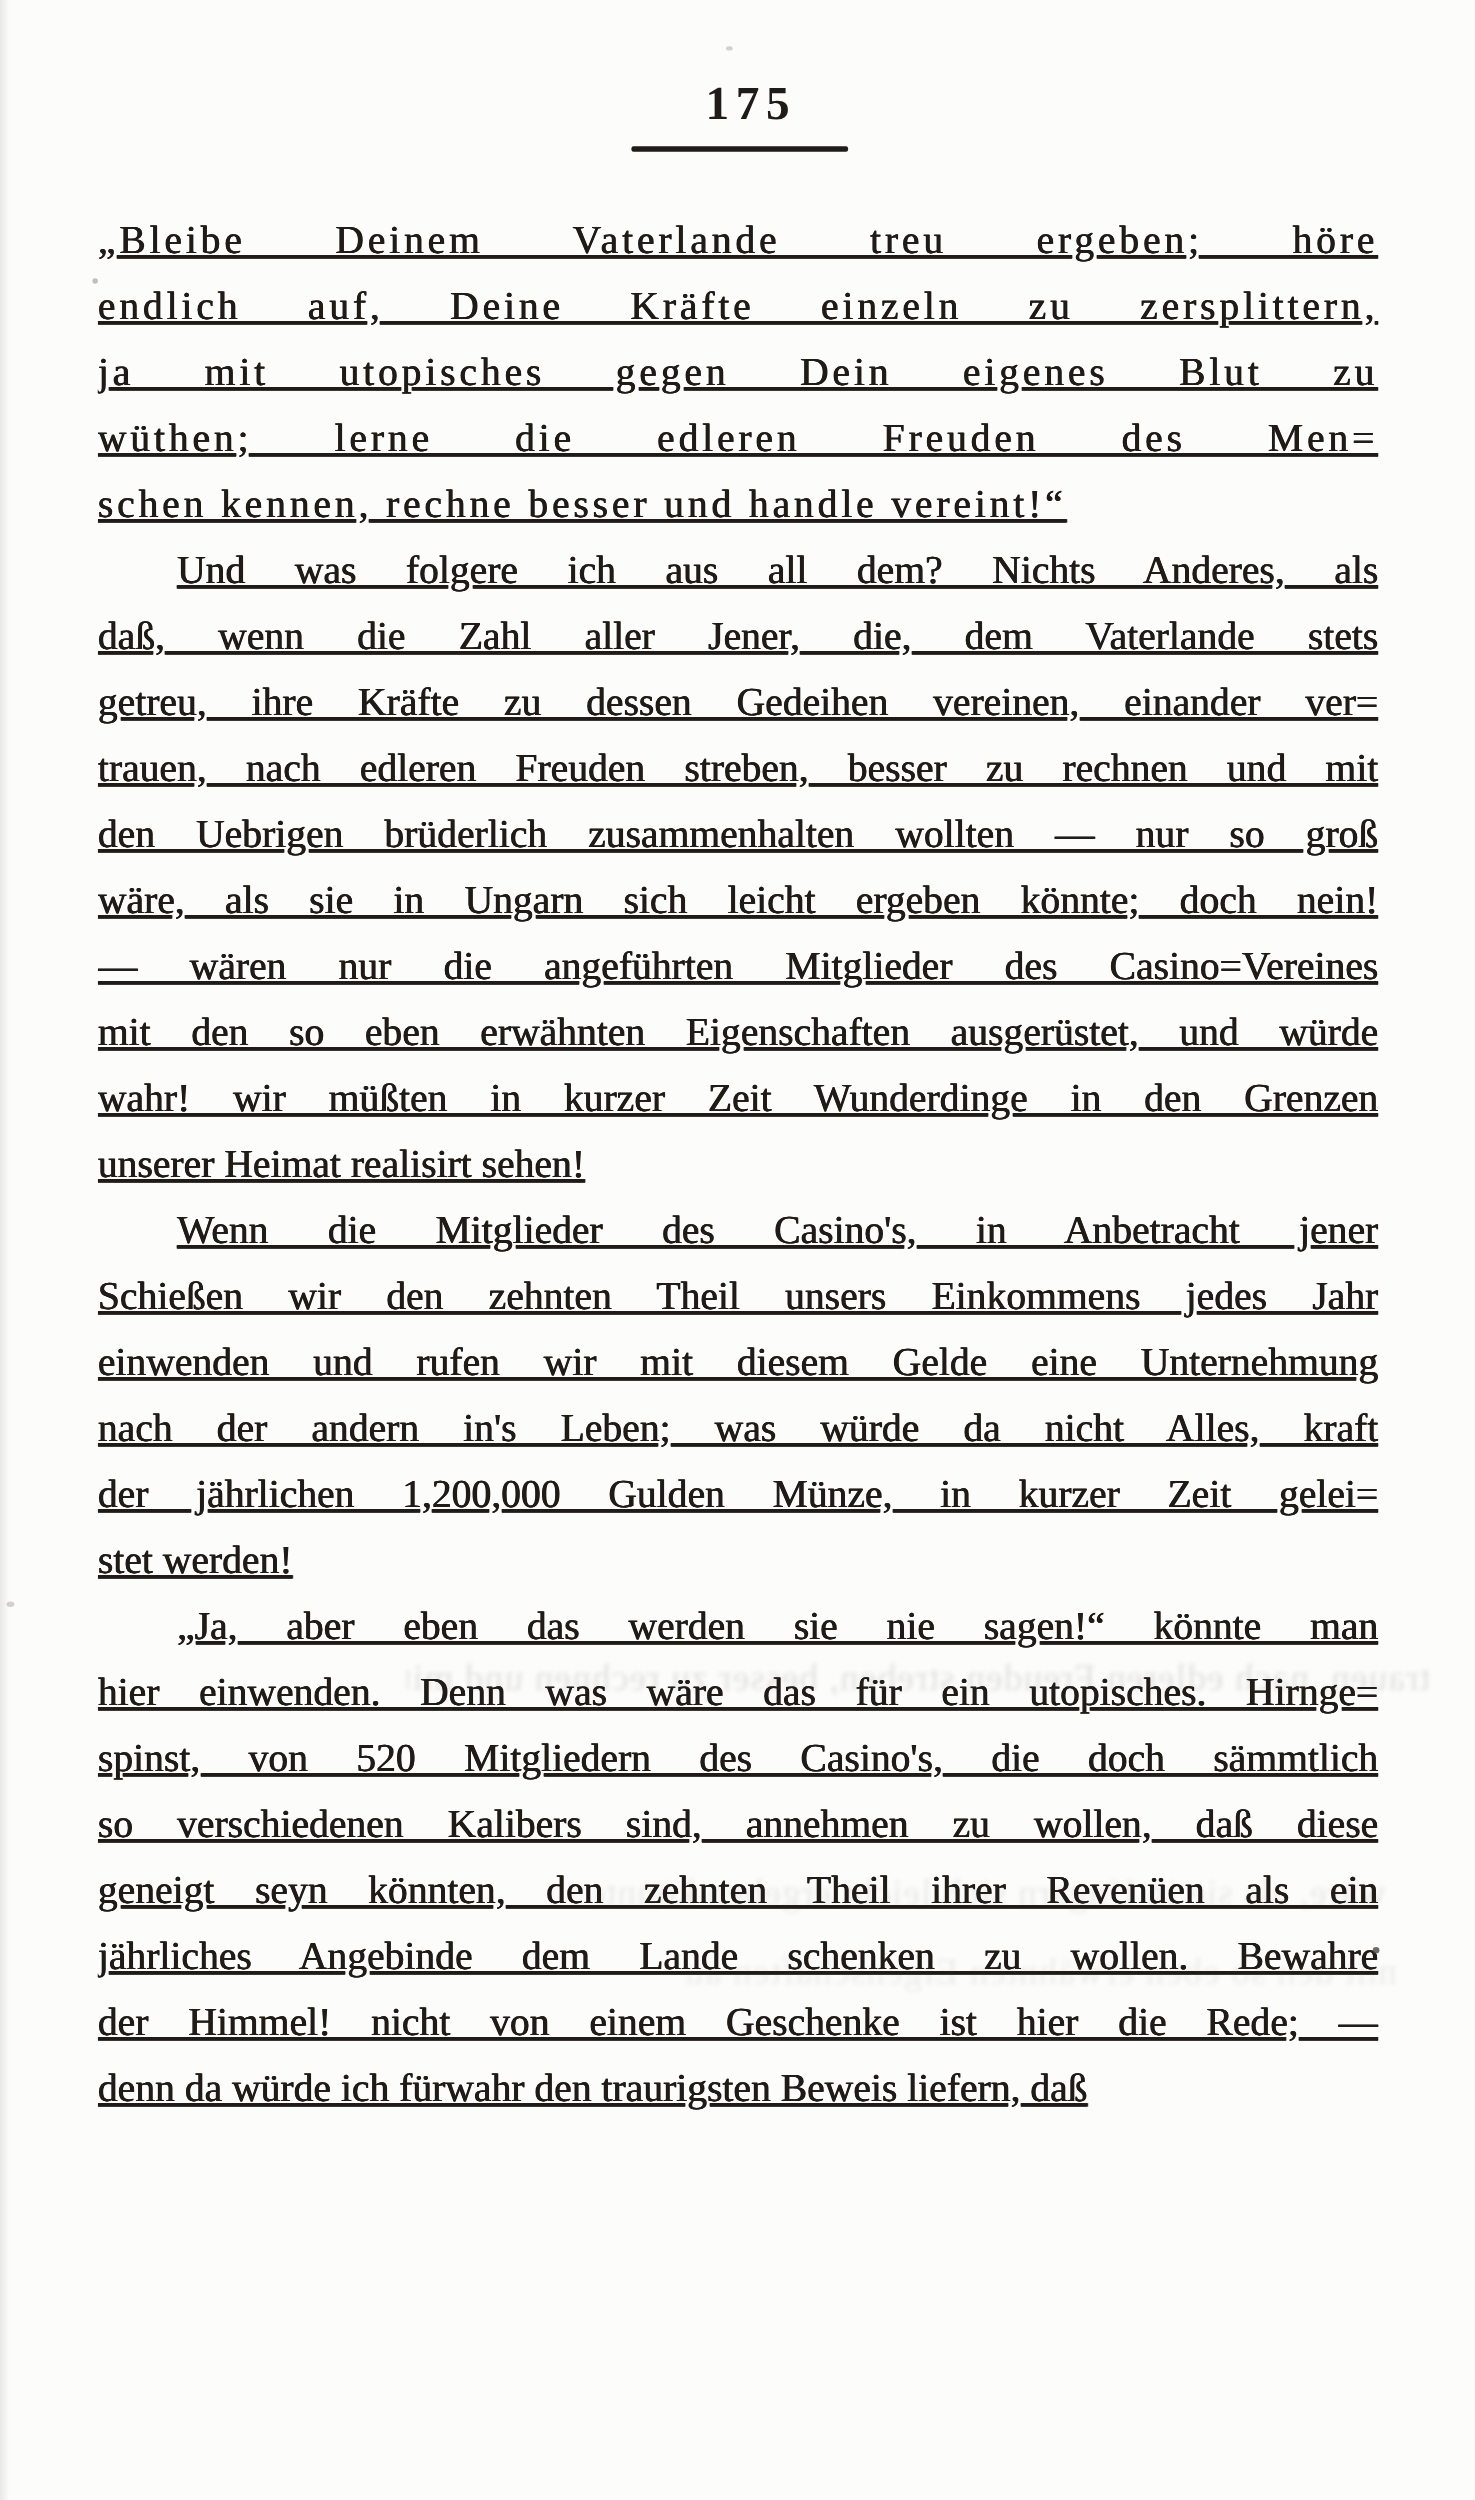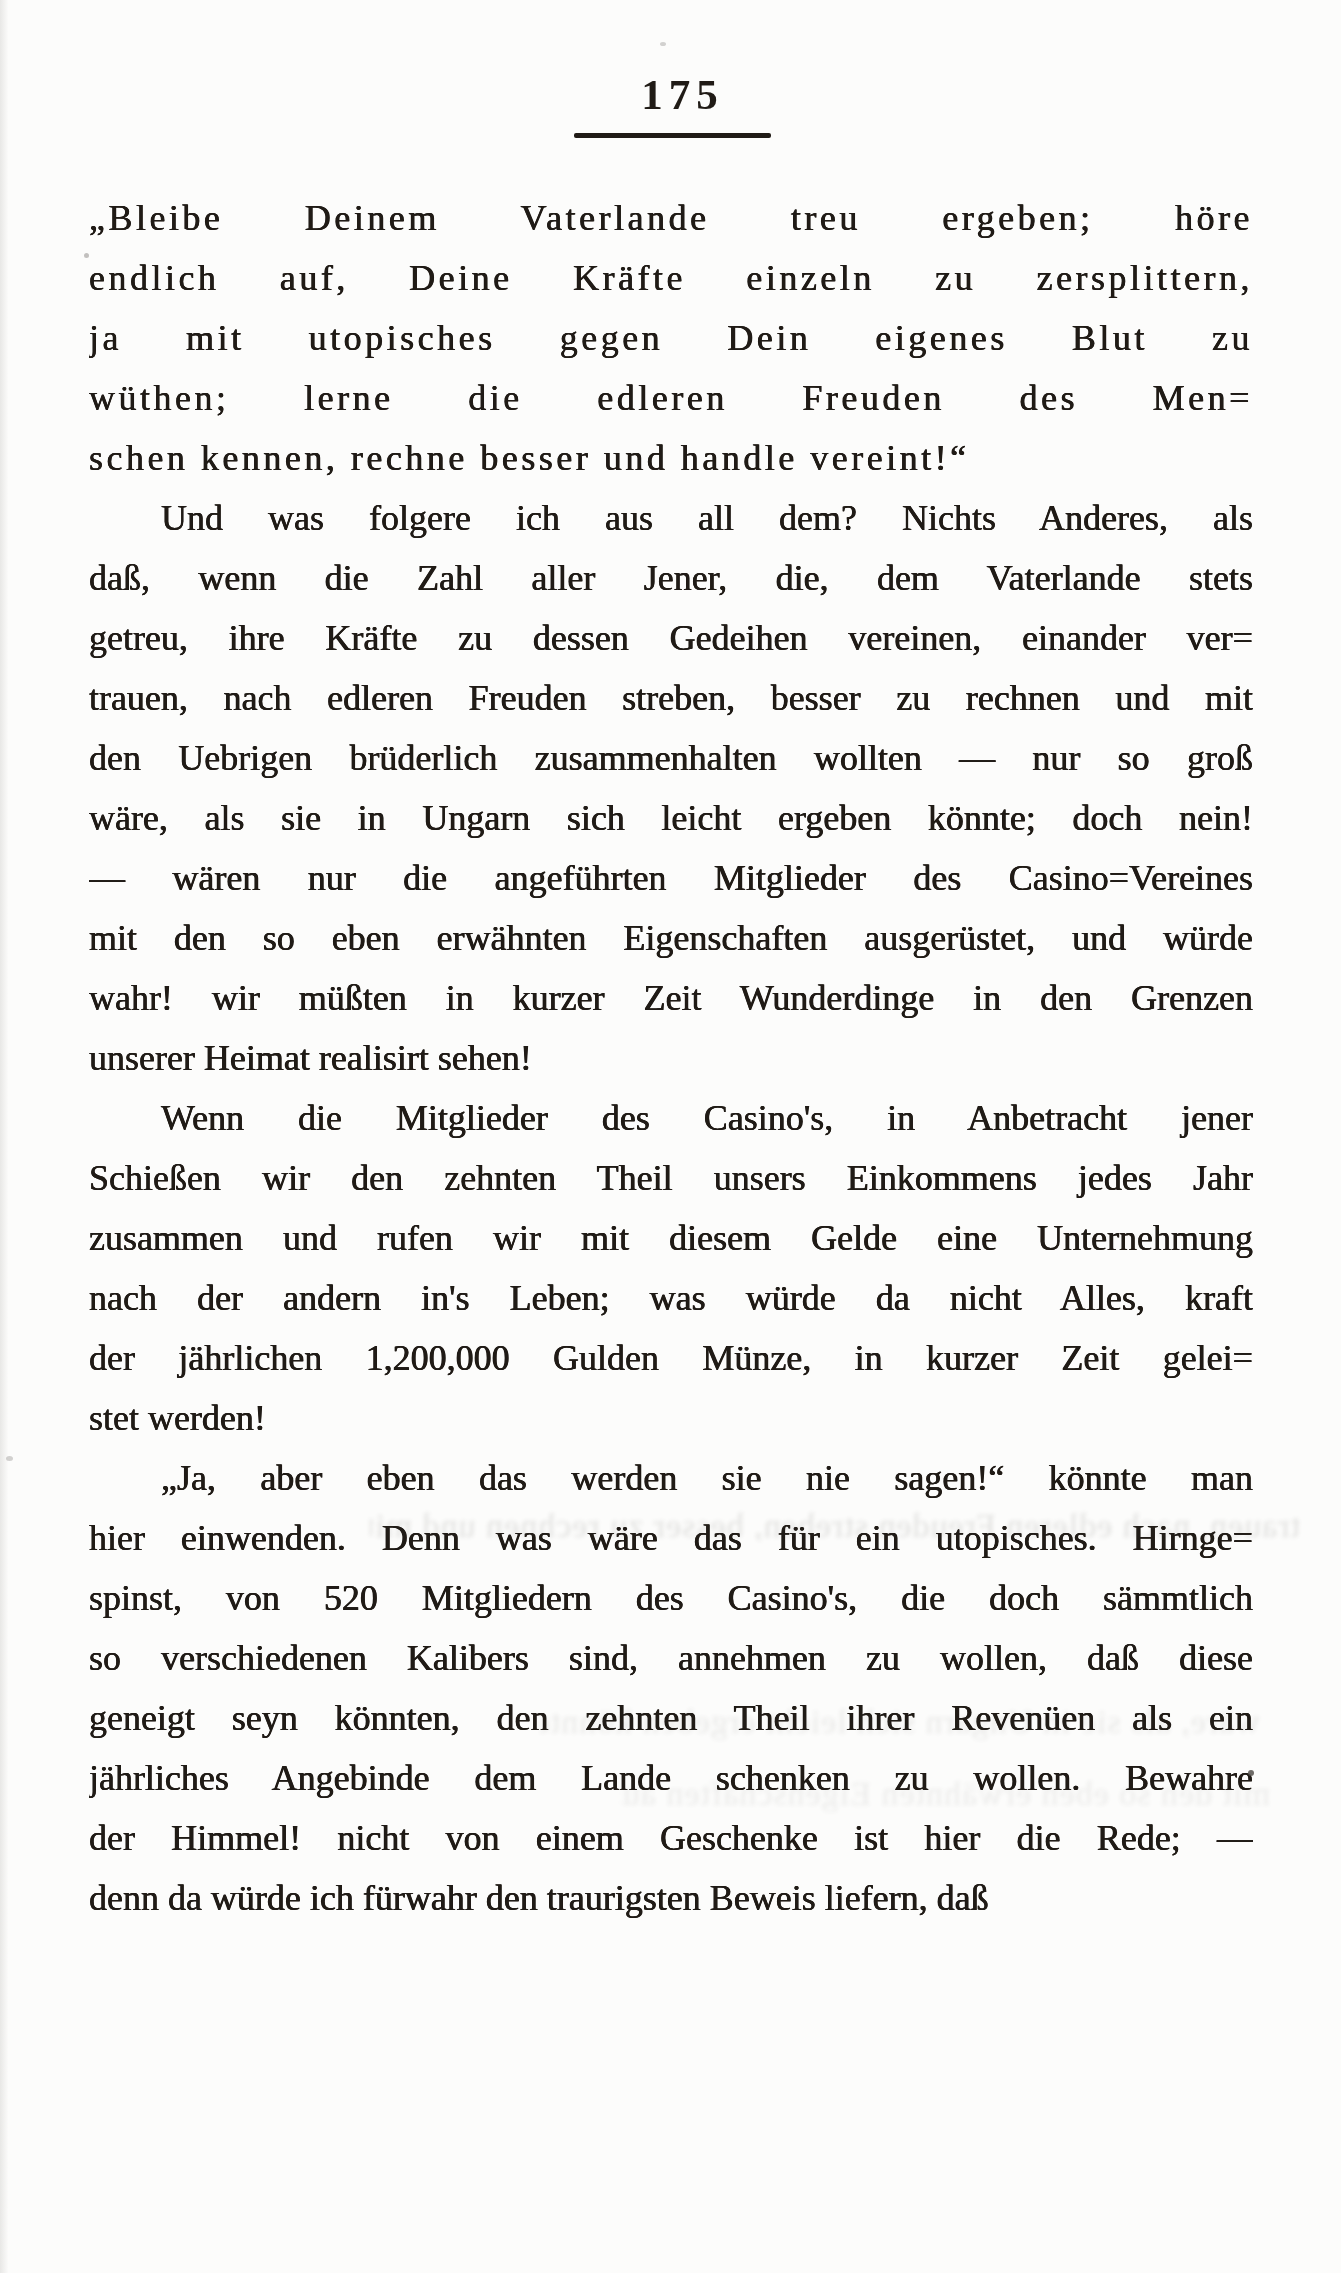--- a/index.html
+++ b/index.html
@@ -44,20 +44,21 @@
     border-radius: 2px;
   }
   .text-block {
     position: absolute;
     left: 89px;
     top: 188px;
     width: 1164px;
     font-size: 36px;
     line-height: 60px;
     text-shadow: 0.35px 0 0 currentColor, -0.35px 0 0 currentColor;
+    text-decoration: underline;
   }
   .para { margin: 0; }
   .para.spaced { letter-spacing: 3.5px; }
   .line {
     height: 60px;
     overflow: hidden;
     text-align: justify;
     text-align-last: justify;
   }
   .line.last { text-align-last: left; }
@@ -108,21 +109,21 @@
         <div class="line">den Uebrigen brüderlich zusammenhalten wollten — nur so groß</div>
         <div class="line">wäre, als sie in Ungarn sich leicht ergeben könnte; doch nein!</div>
         <div class="line">— wären nur die angeführten Mitglieder des Casino=Vereines</div>
         <div class="line">mit den so eben erwähnten Eigenschaften ausgerüstet, und würde</div>
         <div class="line">wahr! wir müßten in kurzer Zeit Wunderdinge in den Grenzen</div>
         <div class="line last">unserer Heimat realisirt sehen!</div>
       </div>
       <div class="para indented">
         <div class="line">Wenn die Mitglieder des Casino's, in Anbetracht jener</div>
         <div class="line">Schießen wir den zehnten Theil unsers Einkommens jedes Jahr</div>
-        <div class="line">zusammen und rufen wir mit diesem Gelde eine Unternehmung</div>
+        <div class="line">einwenden und rufen wir mit diesem Gelde eine Unternehmung</div>
         <div class="line">nach der andern in's Leben; was würde da nicht Alles, kraft</div>
         <div class="line">der jährlichen 1,200,000 Gulden Münze, in kurzer Zeit gelei=</div>
         <div class="line last">stet werden!</div>
       </div>
       <div class="para indented">
         <div class="line">„Ja, aber eben das werden sie nie sagen!“ könnte man</div>
         <div class="line">hier einwenden. Denn was wäre das für ein utopisches. Hirnge=</div>
         <div class="line">spinst, von 520 Mitgliedern des Casino's, die doch sämmtlich</div>
         <div class="line">so verschiedenen Kalibers sind, annehmen zu wollen, daß diese</div>
         <div class="line">geneigt seyn könnten, den zehnten Theil ihrer Revenüen als ein</div>

